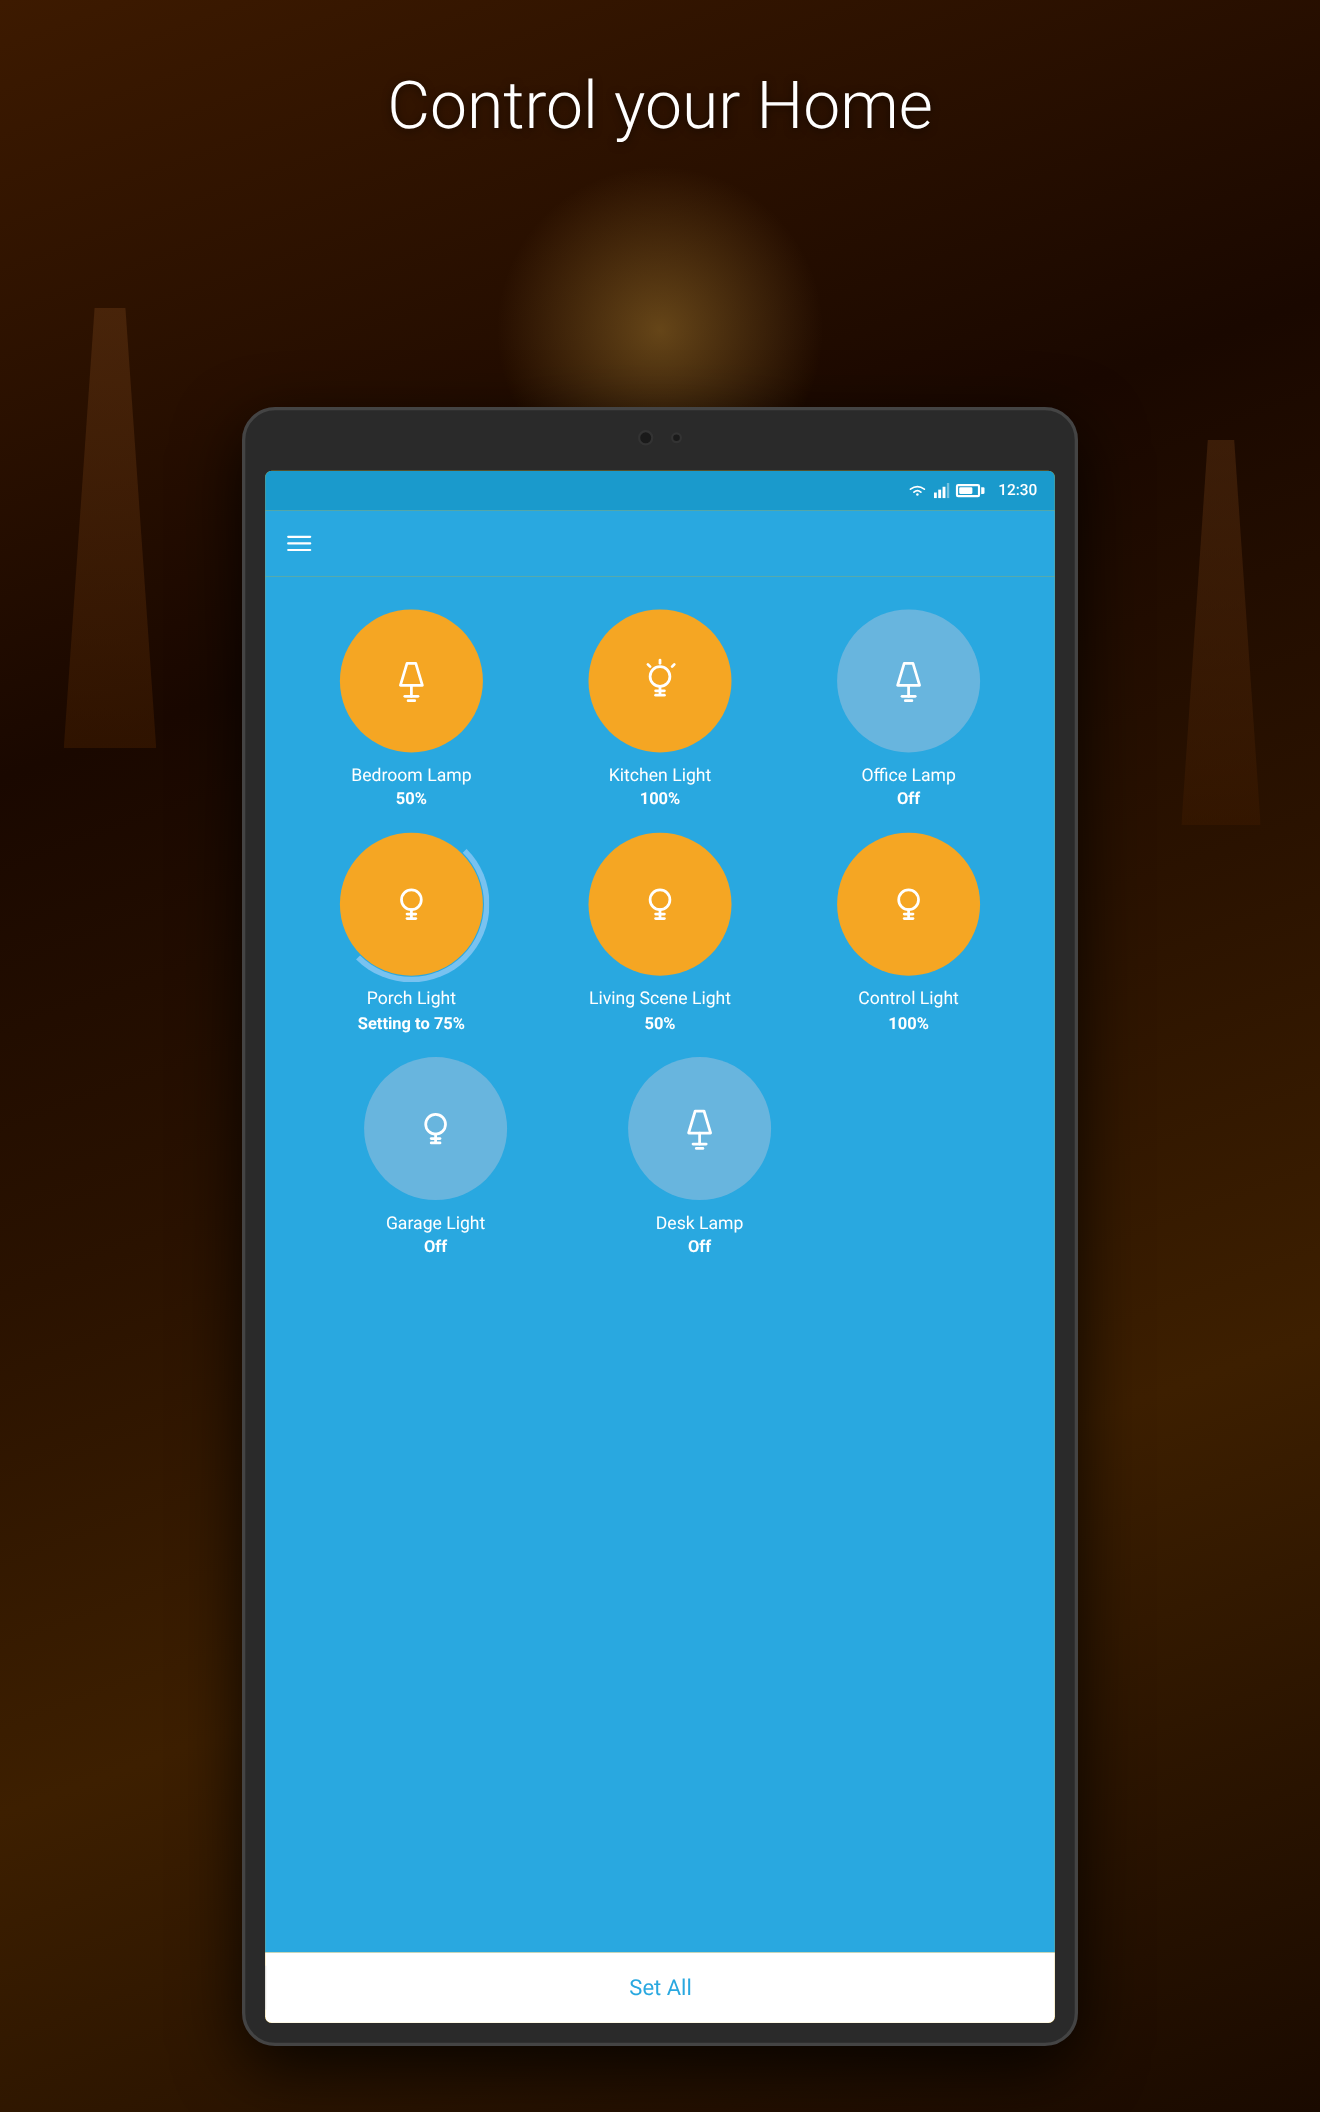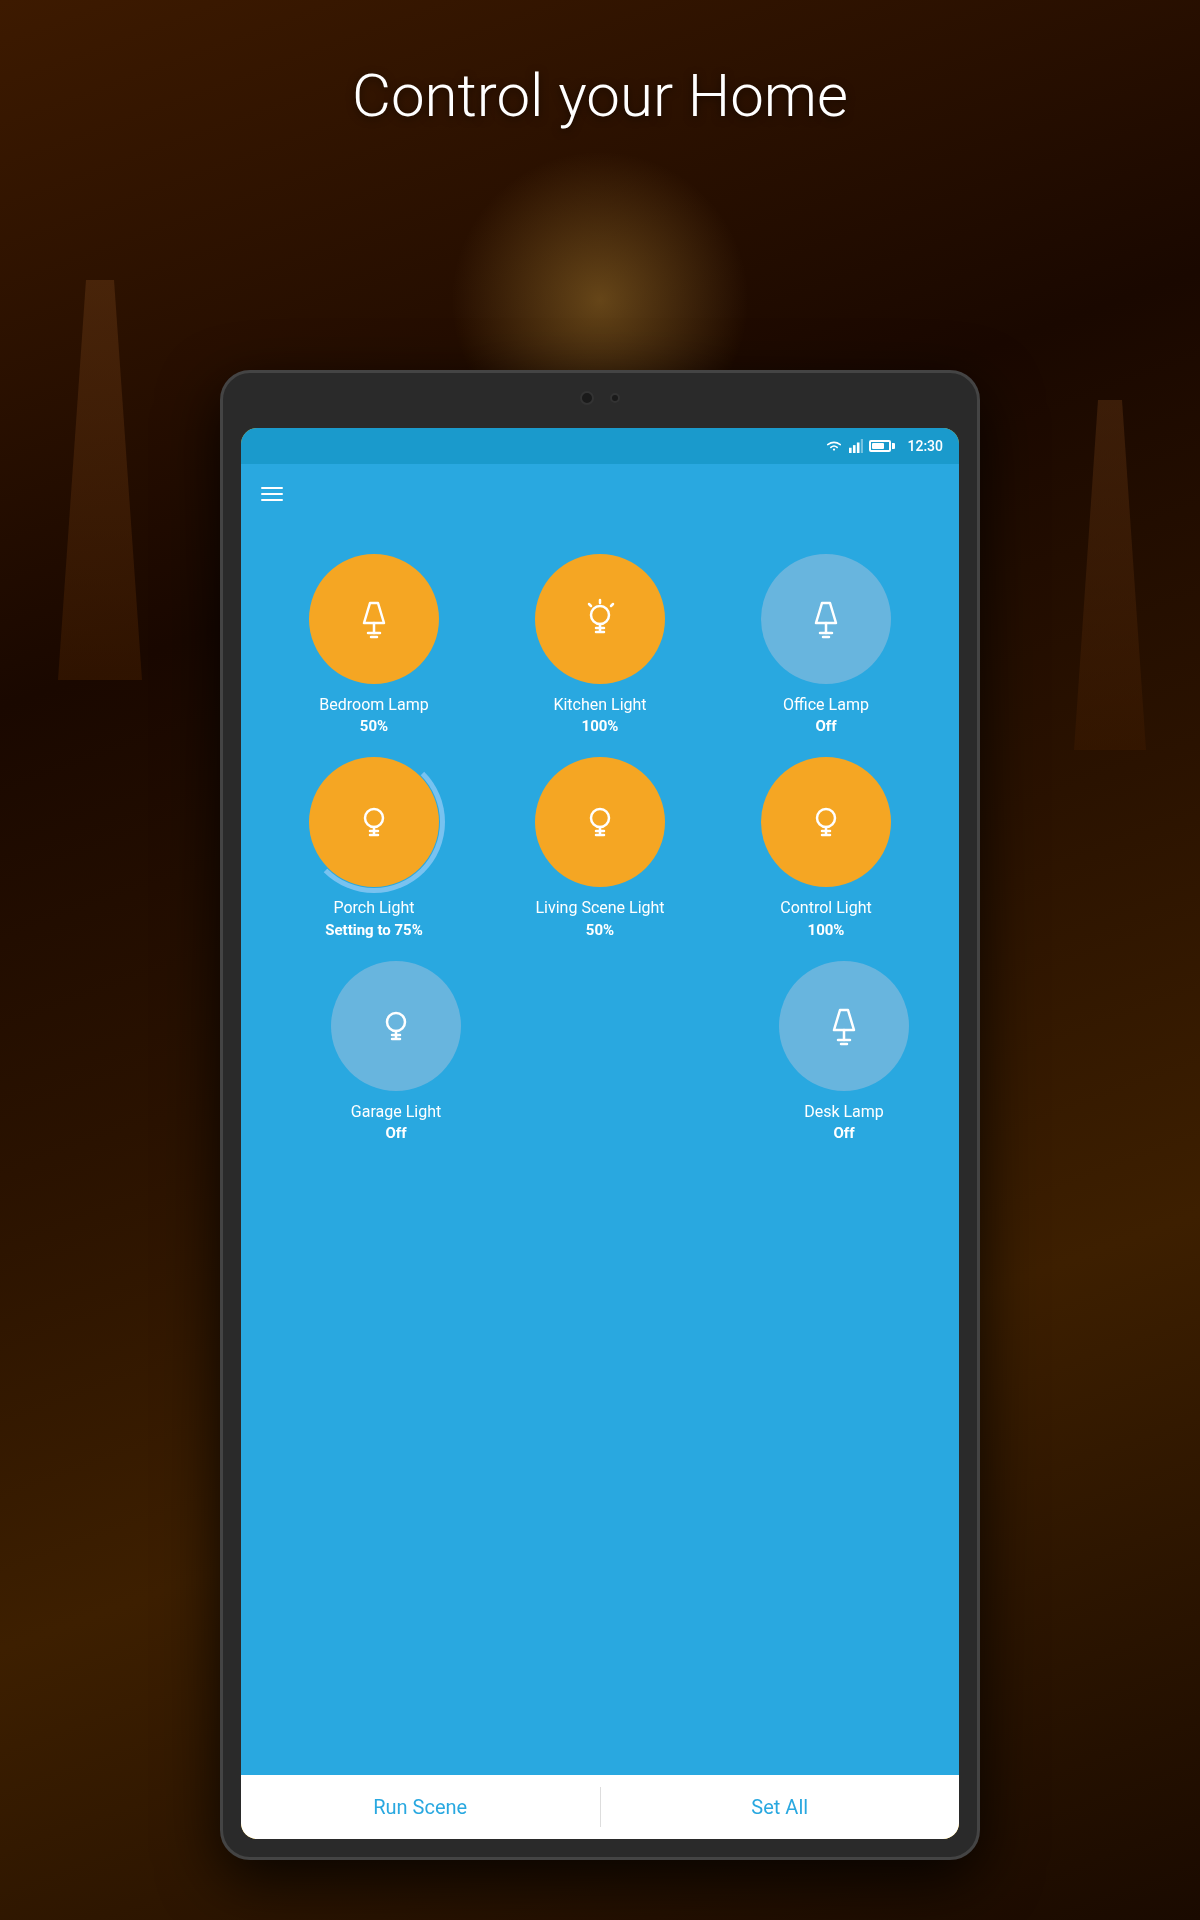--- a/index.html
+++ b/index.html
@@ -100,21 +100,21 @@
     }
 
     
     .tablet-screen {
       position: absolute;
       top: 55px;
       left: 18px;
       right: 18px;
       bottom: 18px;
       background: #eab308;
-      border-radius: 16px;
+      border-radius: 6px;
       overflow: hidden;
       display: flex;
       flex-direction: column;
     }
 
     
     .status-bar {
       background: #1a9acc;
       height: 36px;
       display: flex;
@@ -523,21 +523,21 @@
               </div>
             </div>
             <div class="device-label">
               <div class="device-name">Control Light</div>
               <div class="device-status">100%</div>
             </div>
           </div>
 
         </div>
 
-        <div class="device-row" style="justify-content: space-between; padding-left: 40px; gap: 50px;">
+        <div class="device-row" style="justify-content: flex-start; padding-left: 40px; gap: 50px;">
 
           <div class="device-item">
             <div class="device-circle off">
               <div class="device-icon">
                 <svg viewBox="0 0 52 52">
                   <circle cx="26" cy="22" r="9" stroke="white" stroke-width="2.5" fill="none"></circle>
                   <line x1="26" y1="31" x2="26" y2="38" stroke="white" stroke-width="2.5"></line>
                   <line x1="22" y1="35" x2="30" y2="35" stroke="white" stroke-width="2.5"></line>
                   <line x1="22" y1="39" x2="30" y2="39" stroke="white" stroke-width="2.5"></line>
                 </svg>
@@ -565,19 +565,18 @@
               <div class="device-status">Off</div>
             </div>
           </div>
 
         </div>
 
       </div>
     </div>
 
     <div class="bottom-bar">
-      <div class="bottom-btn">Run Scene</div>
       <div class="bottom-divider"></div>
       <div class="bottom-btn">Set All</div>
     </div>
 
   </div>
 </div>
 
 </body></html>

